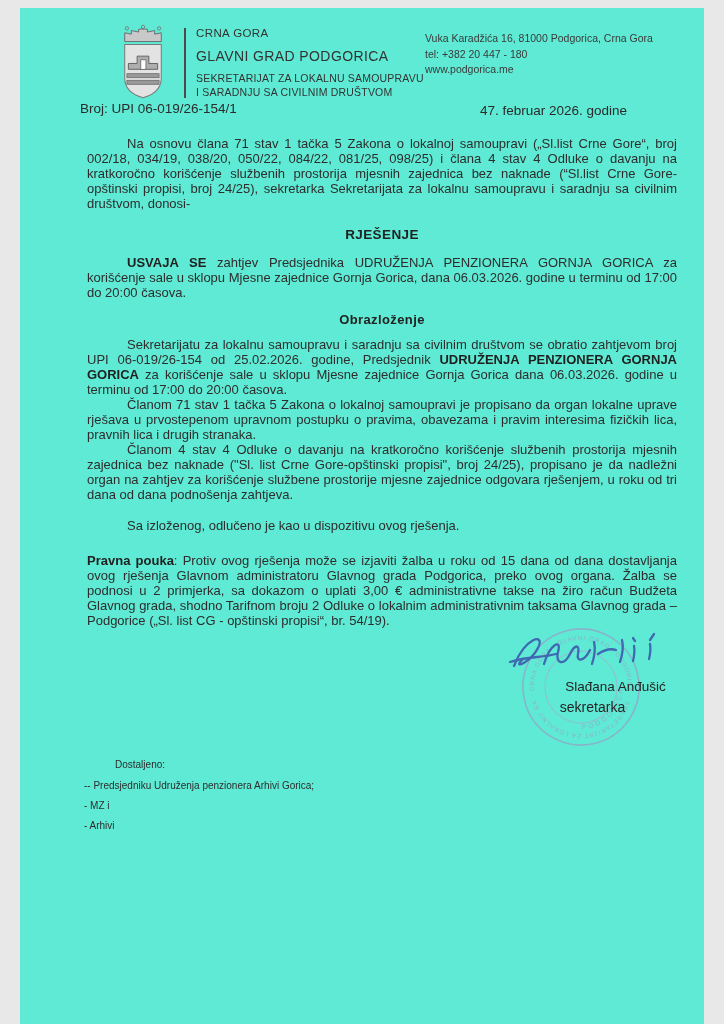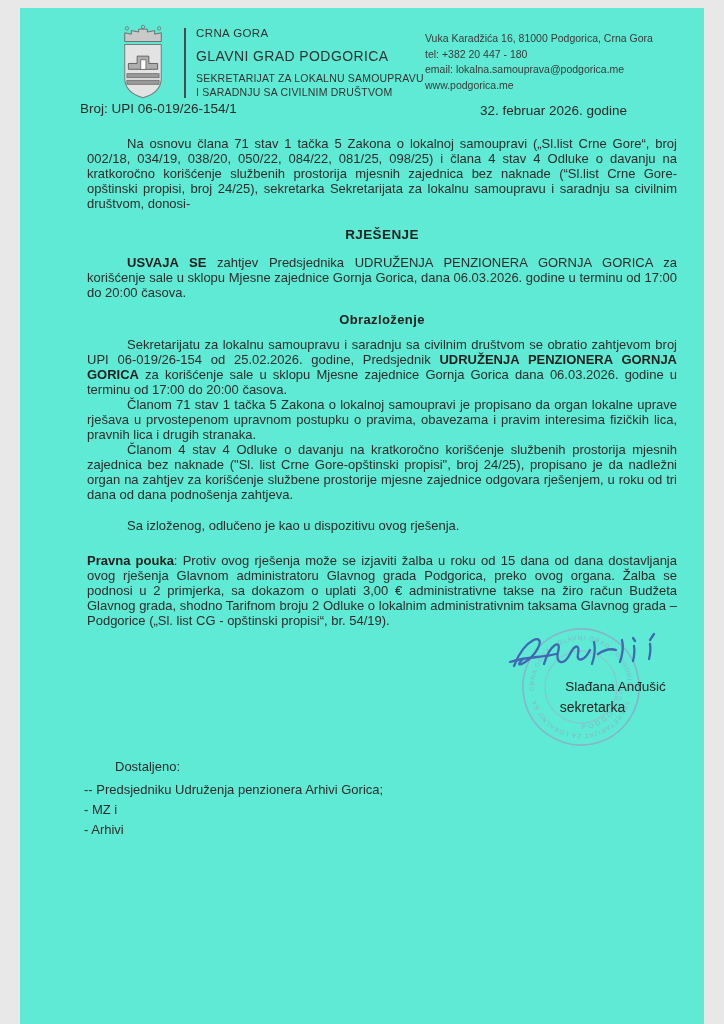--- a/index.html
+++ b/index.html
@@ -36,21 +36,21 @@
   .t-obraz{margin:12px 0 10px 0 !important;}
   .gap-top{margin-top:16px !important;}
   .gap-top-lg{margin-top:20px !important;}
   b{color:#1f1f1f;}
   
   .stamp{position:absolute;left:486px;top:604px;width:150px;height:150px;opacity:.75;}
   .sig-svg{position:absolute;left:478px;top:616px;width:170px;height:60px;}
   .sig-name{position:absolute;left:518px;top:671px;width:155px;text-align:center;font-size:13.5px;color:#242424;}
   .sig-title{position:absolute;left:495px;top:691px;width:155px;text-align:center;font-size:14px;color:#242424;}
   
-  .footer{position:absolute;left:64px;top:751px;font-size:13px;color:#2d2d2d;}
+  .footer{position:absolute;left:64px;top:751px;font-size:10px;color:#2d2d2d;}
   .footer .lbl{padding-left:31px;margin-bottom:6px;}
   .footer .it{line-height:20px;}
 </style>
 </head>
 <body>
 
 <div class="page">
 
   <svg class="coa" viewBox="0 0 60 104">
 
@@ -74,27 +74,26 @@
   <div class="org">
     <div class="l1">CRNA GORA</div>
     <div class="l2">GLAVNI GRAD PODGORICA</div>
     <div class="l3">SEKRETARIJAT ZA LOKALNU SAMOUPRAVU</div>
     <div class="l4">I SARADNJU SA CIVILNIM DRUŠTVOM</div>
   </div>
 
   <div class="contact">
     <div>Vuka Karadžića 16, 81000 Podgorica, Crna Gora</div>
     <div>tel: +382 20 447 - 180</div>
-    <div>email: lokalna.samouprava@podgorica.me</div>
     <div>www.podgorica.me</div>
   </div>
 
   <div class="refrow">
     <span class="refnum">Broj: UPI 06-019/26-154/1</span>
-    <span class="refdate">32. februar 2026. godine</span>
+    <span class="refdate">47. februar 2026. godine</span>
   </div>
 
   <div class="body">
     <p class="ind">Na osnovu člana 71 stav 1 tačka 5 Zakona o lokalnoj samoupravi („Sl.list Crne Gore“, broj 002/18, 034/19, 038/20, 050/22, 084/22, 081/25, 098/25) i člana 4 stav 4 Odluke o davanju na kratkoročno korišćenje službenih prostorija mjesnih zajednica bez naknade (“Sl.list Crne Gore-opštinski propisi, broj 24/25), sekretarka Sekretarijata za lokalnu samoupravu i saradnju sa civilnim društvom, donosi-</p>
 
     <p class="center-bold t-rjesenje">RJEŠENJE</p>
 
     <p class="ind"><b>USVAJA SE</b><span>  zahtjev  Predsjednika UDRUŽENJA PENZIONERA GORNJA GORICA  za korišćenje  sale u sklopu Mjesne zajednice Gornja Gorica, dana 06.03.2026. godine u terminu od 17:00 do 20:00 časova.</span></p>
 
     <p class="center-bold t-obraz">Obrazloženje</p>

